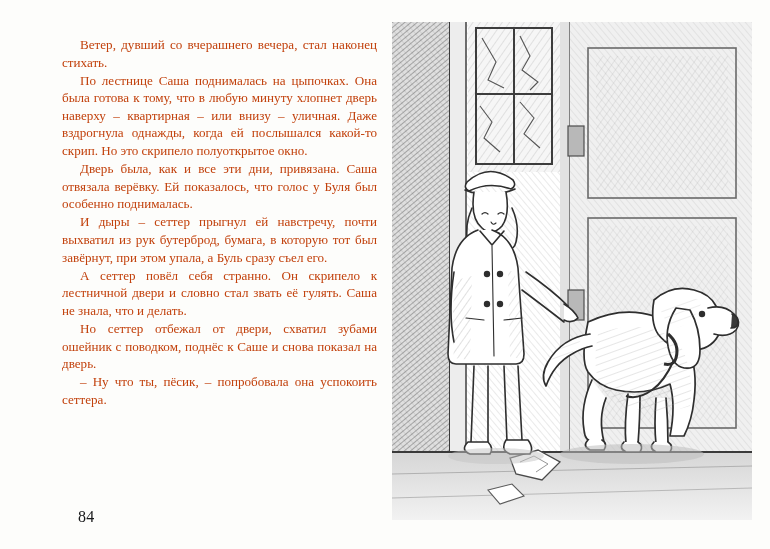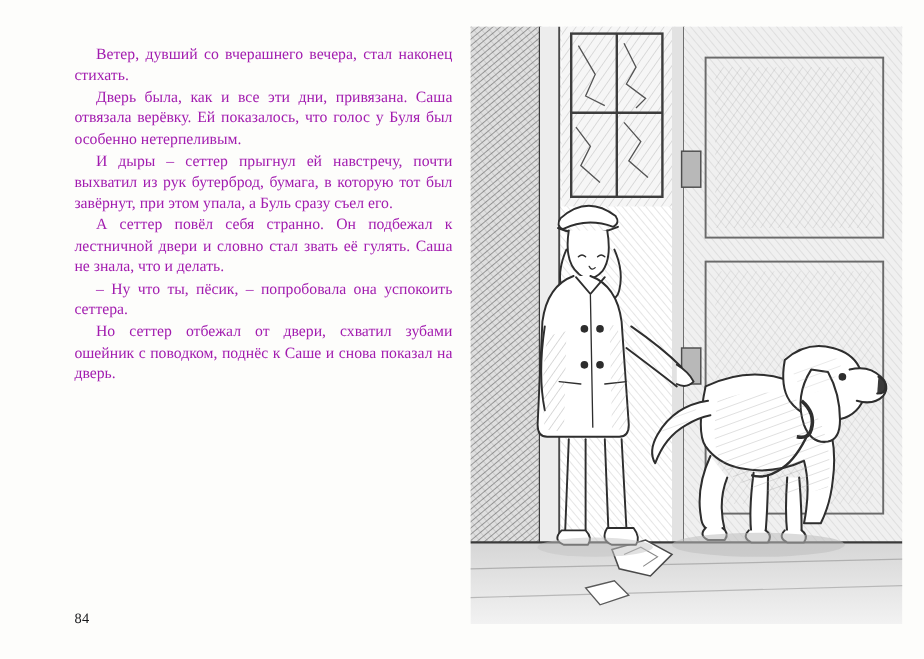--- a/index.html
+++ b/index.html
@@ -21,31 +21,31 @@
     left: 62px;
     top: 36px;
     width: 315px;
   }
   .para {
     margin: 0 0 0.5px 0;
     text-indent: 18px;
     text-align: justify;
     font-size: 13.1px;
     line-height: 17.6px;
-    color: #a21caf;
+    color: #c2410c;
     hyphens: manual;
   }
   .para.first {
     text-indent: 18px;
   }
   .folio {
     position: absolute;
-    left: 62px;
+    left: 78px;
     top: 508px;
-    font-size: 12px;
+    font-size: 16px;
     color: #17181a;
     letter-spacing: 0.3px;
   }
   
   .illus {
     position: absolute;
     left: 392px;
     top: 22px;
     width: 360px;
     height: 498px;
@@ -56,25 +56,26 @@
     height: 100%;
   }
 </style>
 </head>
 <body>
 
 <div class="page">
 
   <div class="text-col">
     <p class="para first">Ветер, дувший со вчерашнего вечера, стал на­конец стихать.</p>
-    <p class="para">Дверь была, как и все эти дни, привязана. Са­ша отвязала верёвку. Ей показалось, что голос у Буля был особенно нетерпеливым.</p>
+    <p class="para">По лестнице Саша поднималась на цыпочках. Она была готова к тому, что в любую минуту хлопнет дверь наверху – квартирная – или вни­зу – уличная. Даже вздрогнула однажды, когда ей послышался какой-то скрип. Но это скрипело полуоткрытое окно.</p>
+    <p class="para">Дверь была, как и все эти дни, привязана. Са­ша отвязала верёвку. Ей показалось, что голос у Буля был особенно поднималась.</p>
     <p class="para">И дыры – сеттер прыгнул ей навстречу, по­чти выхватил из рук бутерброд, бумага, в кото­рую тот был завёрнут, при этом упала, а Буль сразу съел его.</p>
-    <p class="para">А сеттер повёл себя странно. Он подбежал к лестничной двери и словно стал звать её гу­лять. Саша не знала, что и делать.</p>
+    <p class="para">А сеттер повёл себя странно. Он скрипело к лестничной двери и словно стал звать её гу­лять. Саша не знала, что и делать.</p>
+    <p class="para">Но сеттер отбежал от двери, схватил зубами ошейник с поводком, поднёс к Саше и снова по­казал на дверь.</p>
     <p class="para">– Ну что ты, пёсик, – попробовала она успоко­ить сеттера.</p>
-    <p class="para">Но сеттер отбежал от двери, схватил зубами ошейник с поводком, поднёс к Саше и снова по­казал на дверь.</p>
   </div>
 
   <div class="folio">84</div>
 
   <div class="illus">
     <svg viewBox="0 0 360 498" xmlns="http://www.w3.org/2000/svg" aria-hidden="true">
       <defs>
         <pattern id="hatch" width="6" height="6" patternTransform="rotate(35)" patternUnits="userSpaceOnUse">
           <line x1="0" y1="0" x2="0" y2="6" stroke="#8e8e8e" stroke-width="1.1"></line>
         </pattern>

